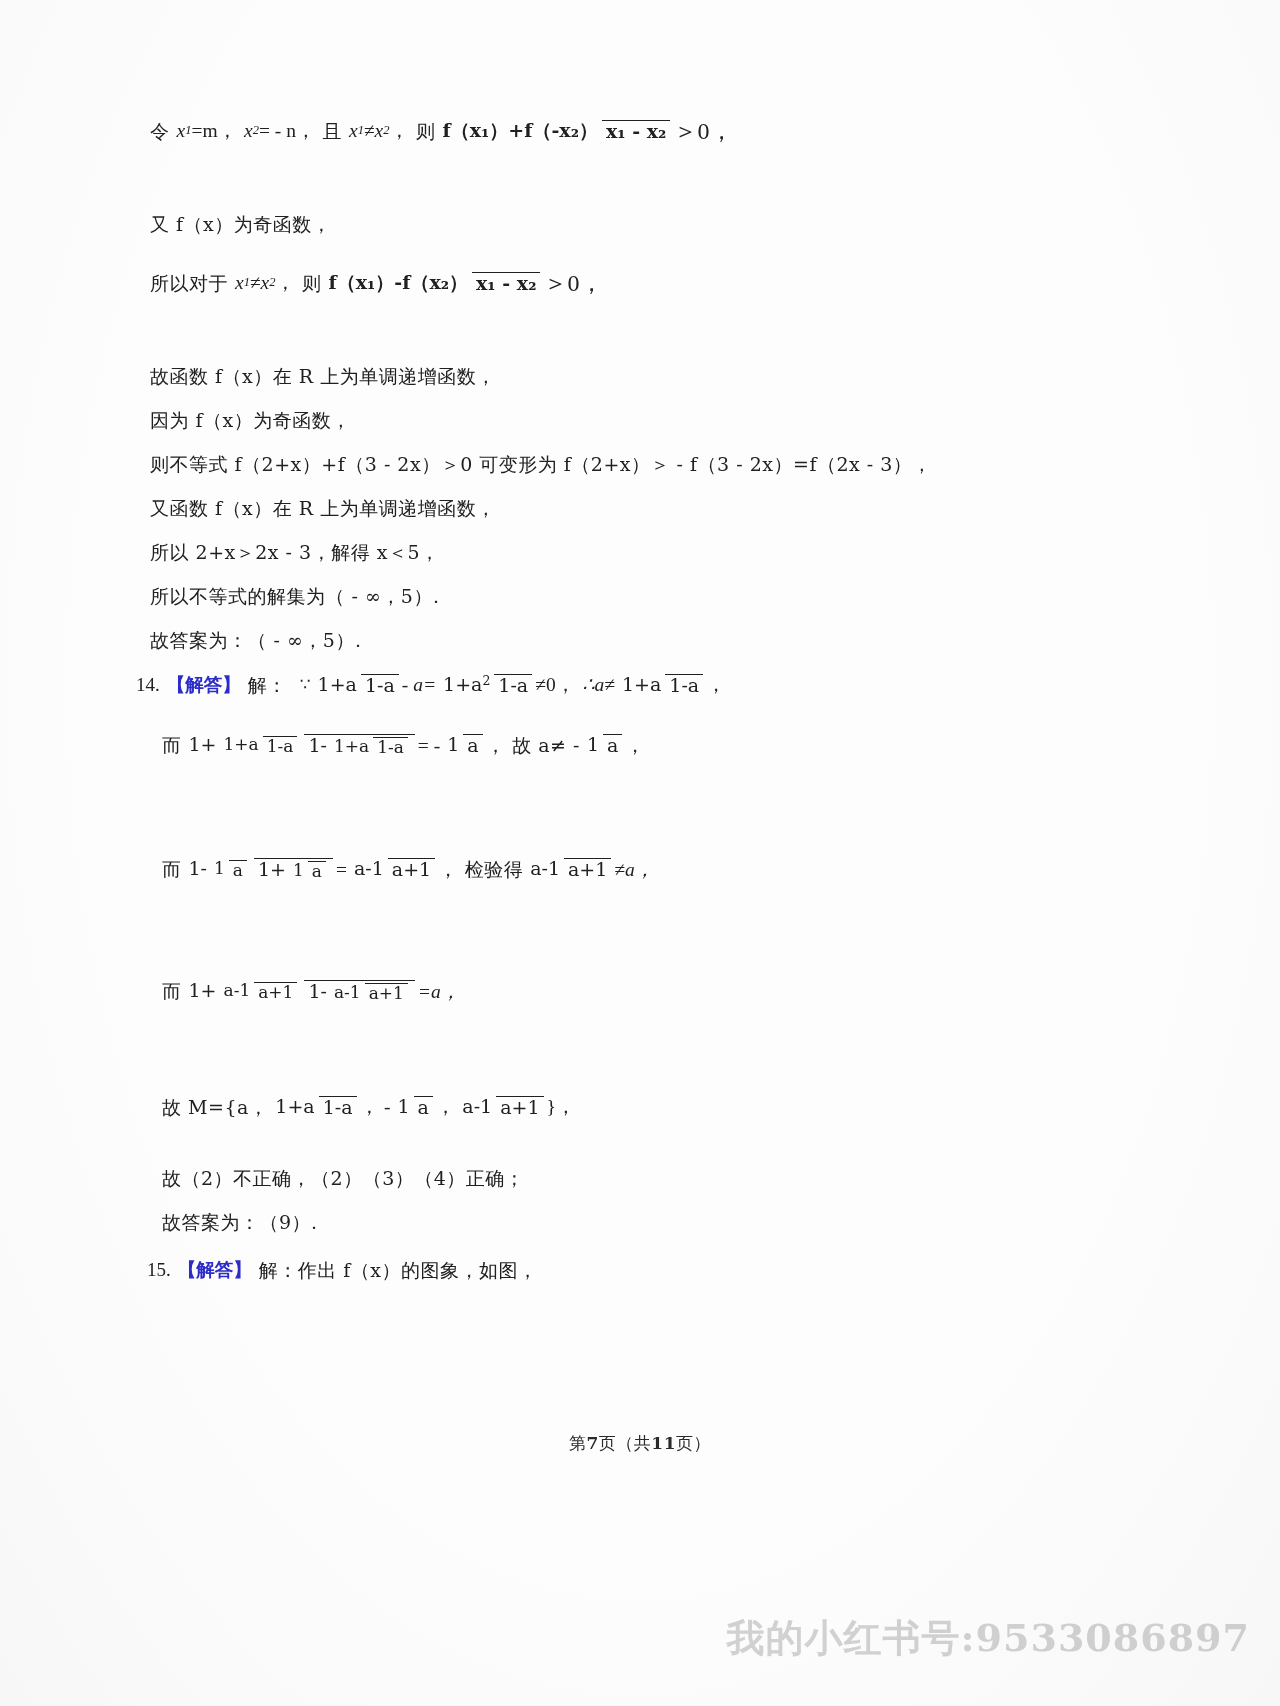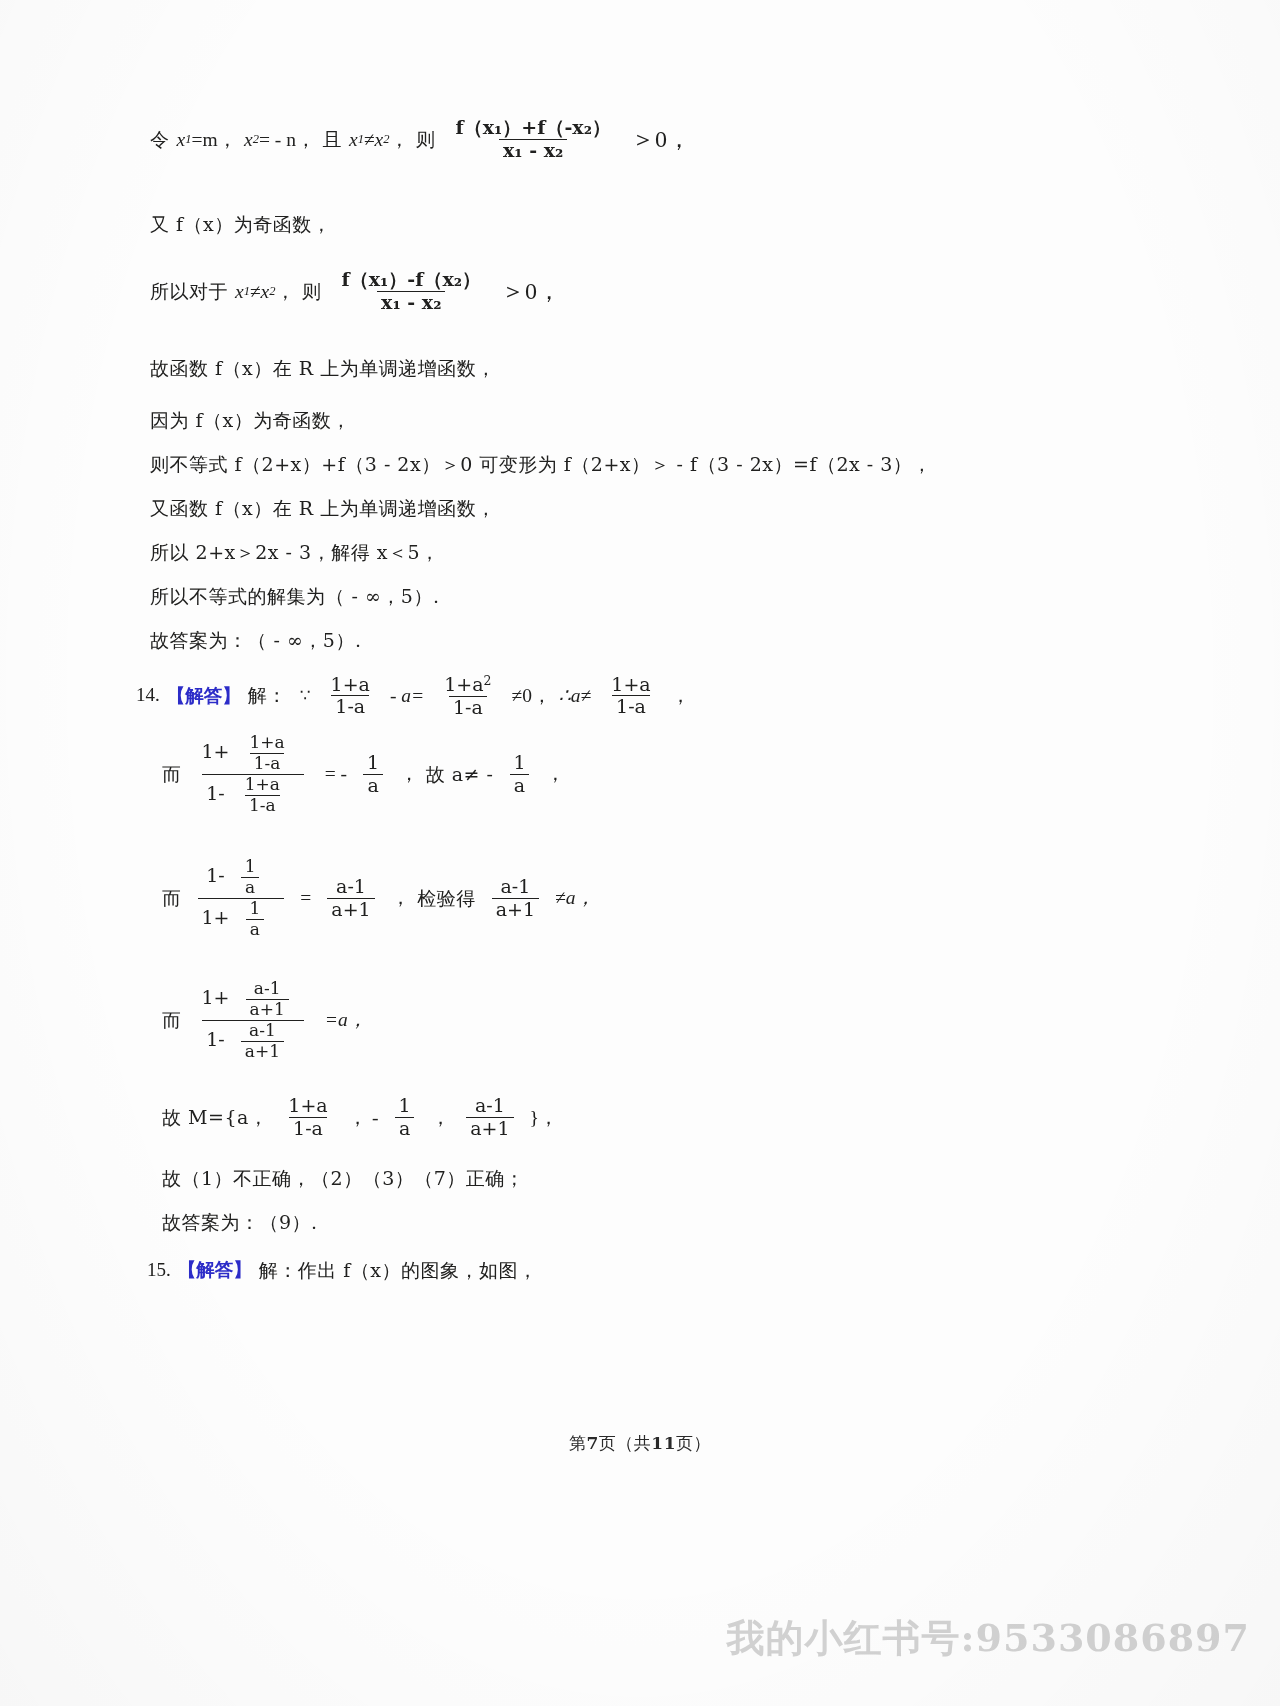--- a/index.html
+++ b/index.html
@@ -38,25 +38,25 @@
     margin-bottom:0;
   }
   .cn{font-family:"DejaVu Serif","Liberation Serif",serif;font-size:19px;letter-spacing:.5px;}
   .it{font-style:italic;font-family:"Liberation Serif",serif;}
   .sub{font-size:12.5px;vertical-align:-3px;}
   .sup{font-size:12.5px;vertical-align:6px;}
 
   
   .frac{
     display:inline-flex;
-    flex-direction:column;
+    flex-direction:row;
     align-items:center;
     justify-content:center;
     vertical-align:middle;
-    margin:0 16px;
+    margin:0 3px;
     line-height:1.05;
   }
   .frac > .top{padding:0 4px 1px 4px;}
   .frac > .bot{padding:1px 4px 0 4px;border-top:1.3px solid #20201f;}
   .frac.big{font-size:19px;}
 
   
   .mf{font-family:"DejaVu Serif","Liberation Serif",serif;font-weight:bold;}
   .ma{font-family:"DejaVu Serif","Liberation Serif",serif;}
 
@@ -169,21 +169,21 @@
           <span class="gap-s"></span>
         <span class="cn">则</span>
         <span class="frac big">
           <span class="top mf">f（x₁）-f（x₂）</span>
           <span class="bot mf">x₁ - x₂</span>
         </span>
         <span style="font-size:24px;">＞0，</span>
       </span>
     </div>
 
-    <div class="row" style="top:240px;">
+    <div class="row" style="top:248px;">
       <span class="line cn">故函数 f（x）在 R 上为单调递增函数，</span>
     </div>
 
     <div class="row" style="top:292px;">
       <span class="line cn">因为 f（x）为奇函数，</span>
     </div>
 
     <div class="row" style="top:336px;">
       <span class="line cn">则不等式 f（2+x）+f（3 - 2x）＞0 可变形为 f（2+x）＞ - f（3 - 2x）=f（2x - 3），</span>
     </div>
@@ -335,21 +335,21 @@
         <span>，</span>
         <span class="frac ma" style="font-size:19px;">
           <span class="top">a-1</span>
           <span class="bot">a+1</span>
         </span>
         <span>}，</span>
       </span>
     </div>
 
     <div class="row" style="top:1050px;left:12px;">
-      <span class="line cn">故（1）不正确，（2）（3）（7）正确；</span>
+      <span class="line cn">故（2）不正确，（2）（3）（4）正确；</span>
     </div>
 
     <div class="row" style="top:1094px;left:12px;">
       <span class="line cn">故答案为：（9）.</span>
     </div>
 
     <div class="row" style="top:1142px;left:-14px;margin-left:11px;">
       <span class="line">
         <span class="qnum">15.</span>
           <span class="gap-s"></span>

